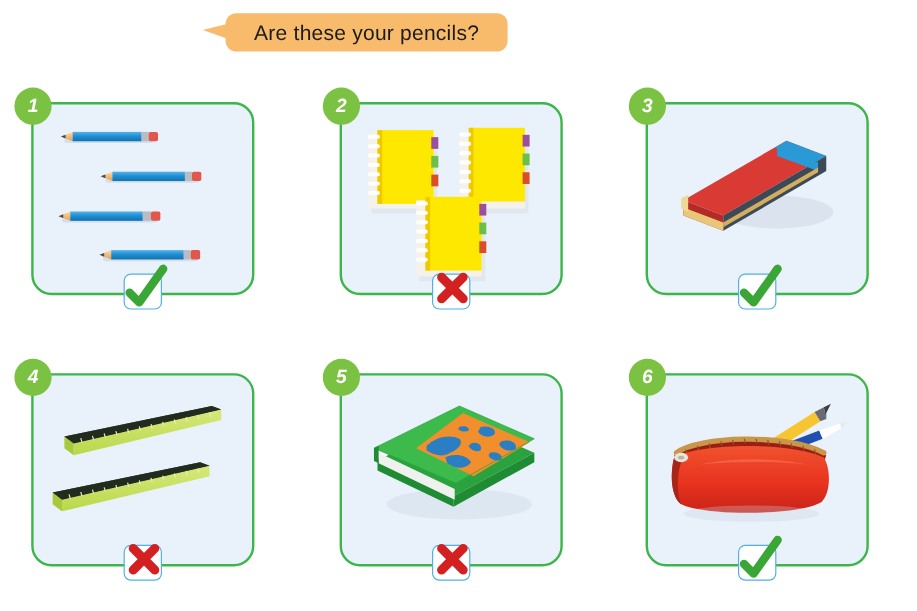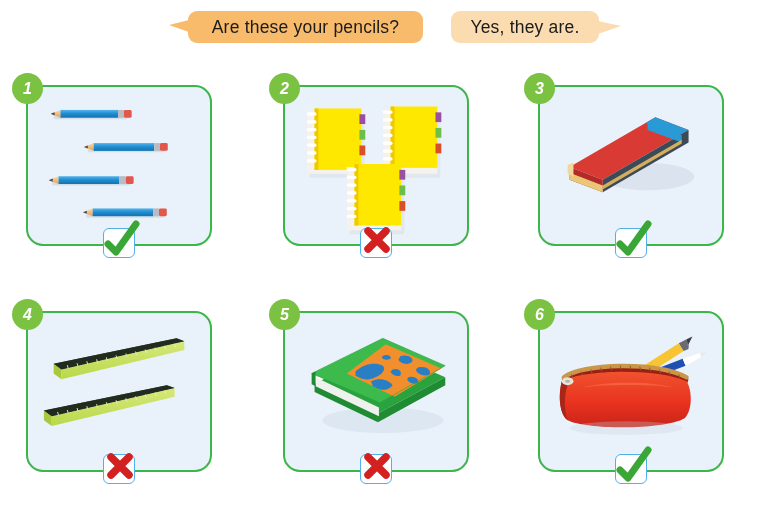--- a/index.html
+++ b/index.html
@@ -135,23 +135,20 @@
     top: -11px;
     overflow: visible;
   }
 </style>
 </head>
 <body>
 
 <div class="bubble-row">
   <div class="bubble bubble-q">
     <span>Are these your pencils?</span>
-  </div>
-  <div class="bubble bubble-a">
-    <span>Yes, they are.</span>
   </div>
 </div>
 
 <div class="panel p1">
   <div class="badge">1</div>
   <svg class="art" viewBox="0 0 186 161">
     <defs>
       <linearGradient id="pbody" x1="0" y1="0" x2="0" y2="1">
         <stop offset="0" stop-color="#57b3e8"></stop>
         <stop offset="0.45" stop-color="#1f8fd4"></stop>

